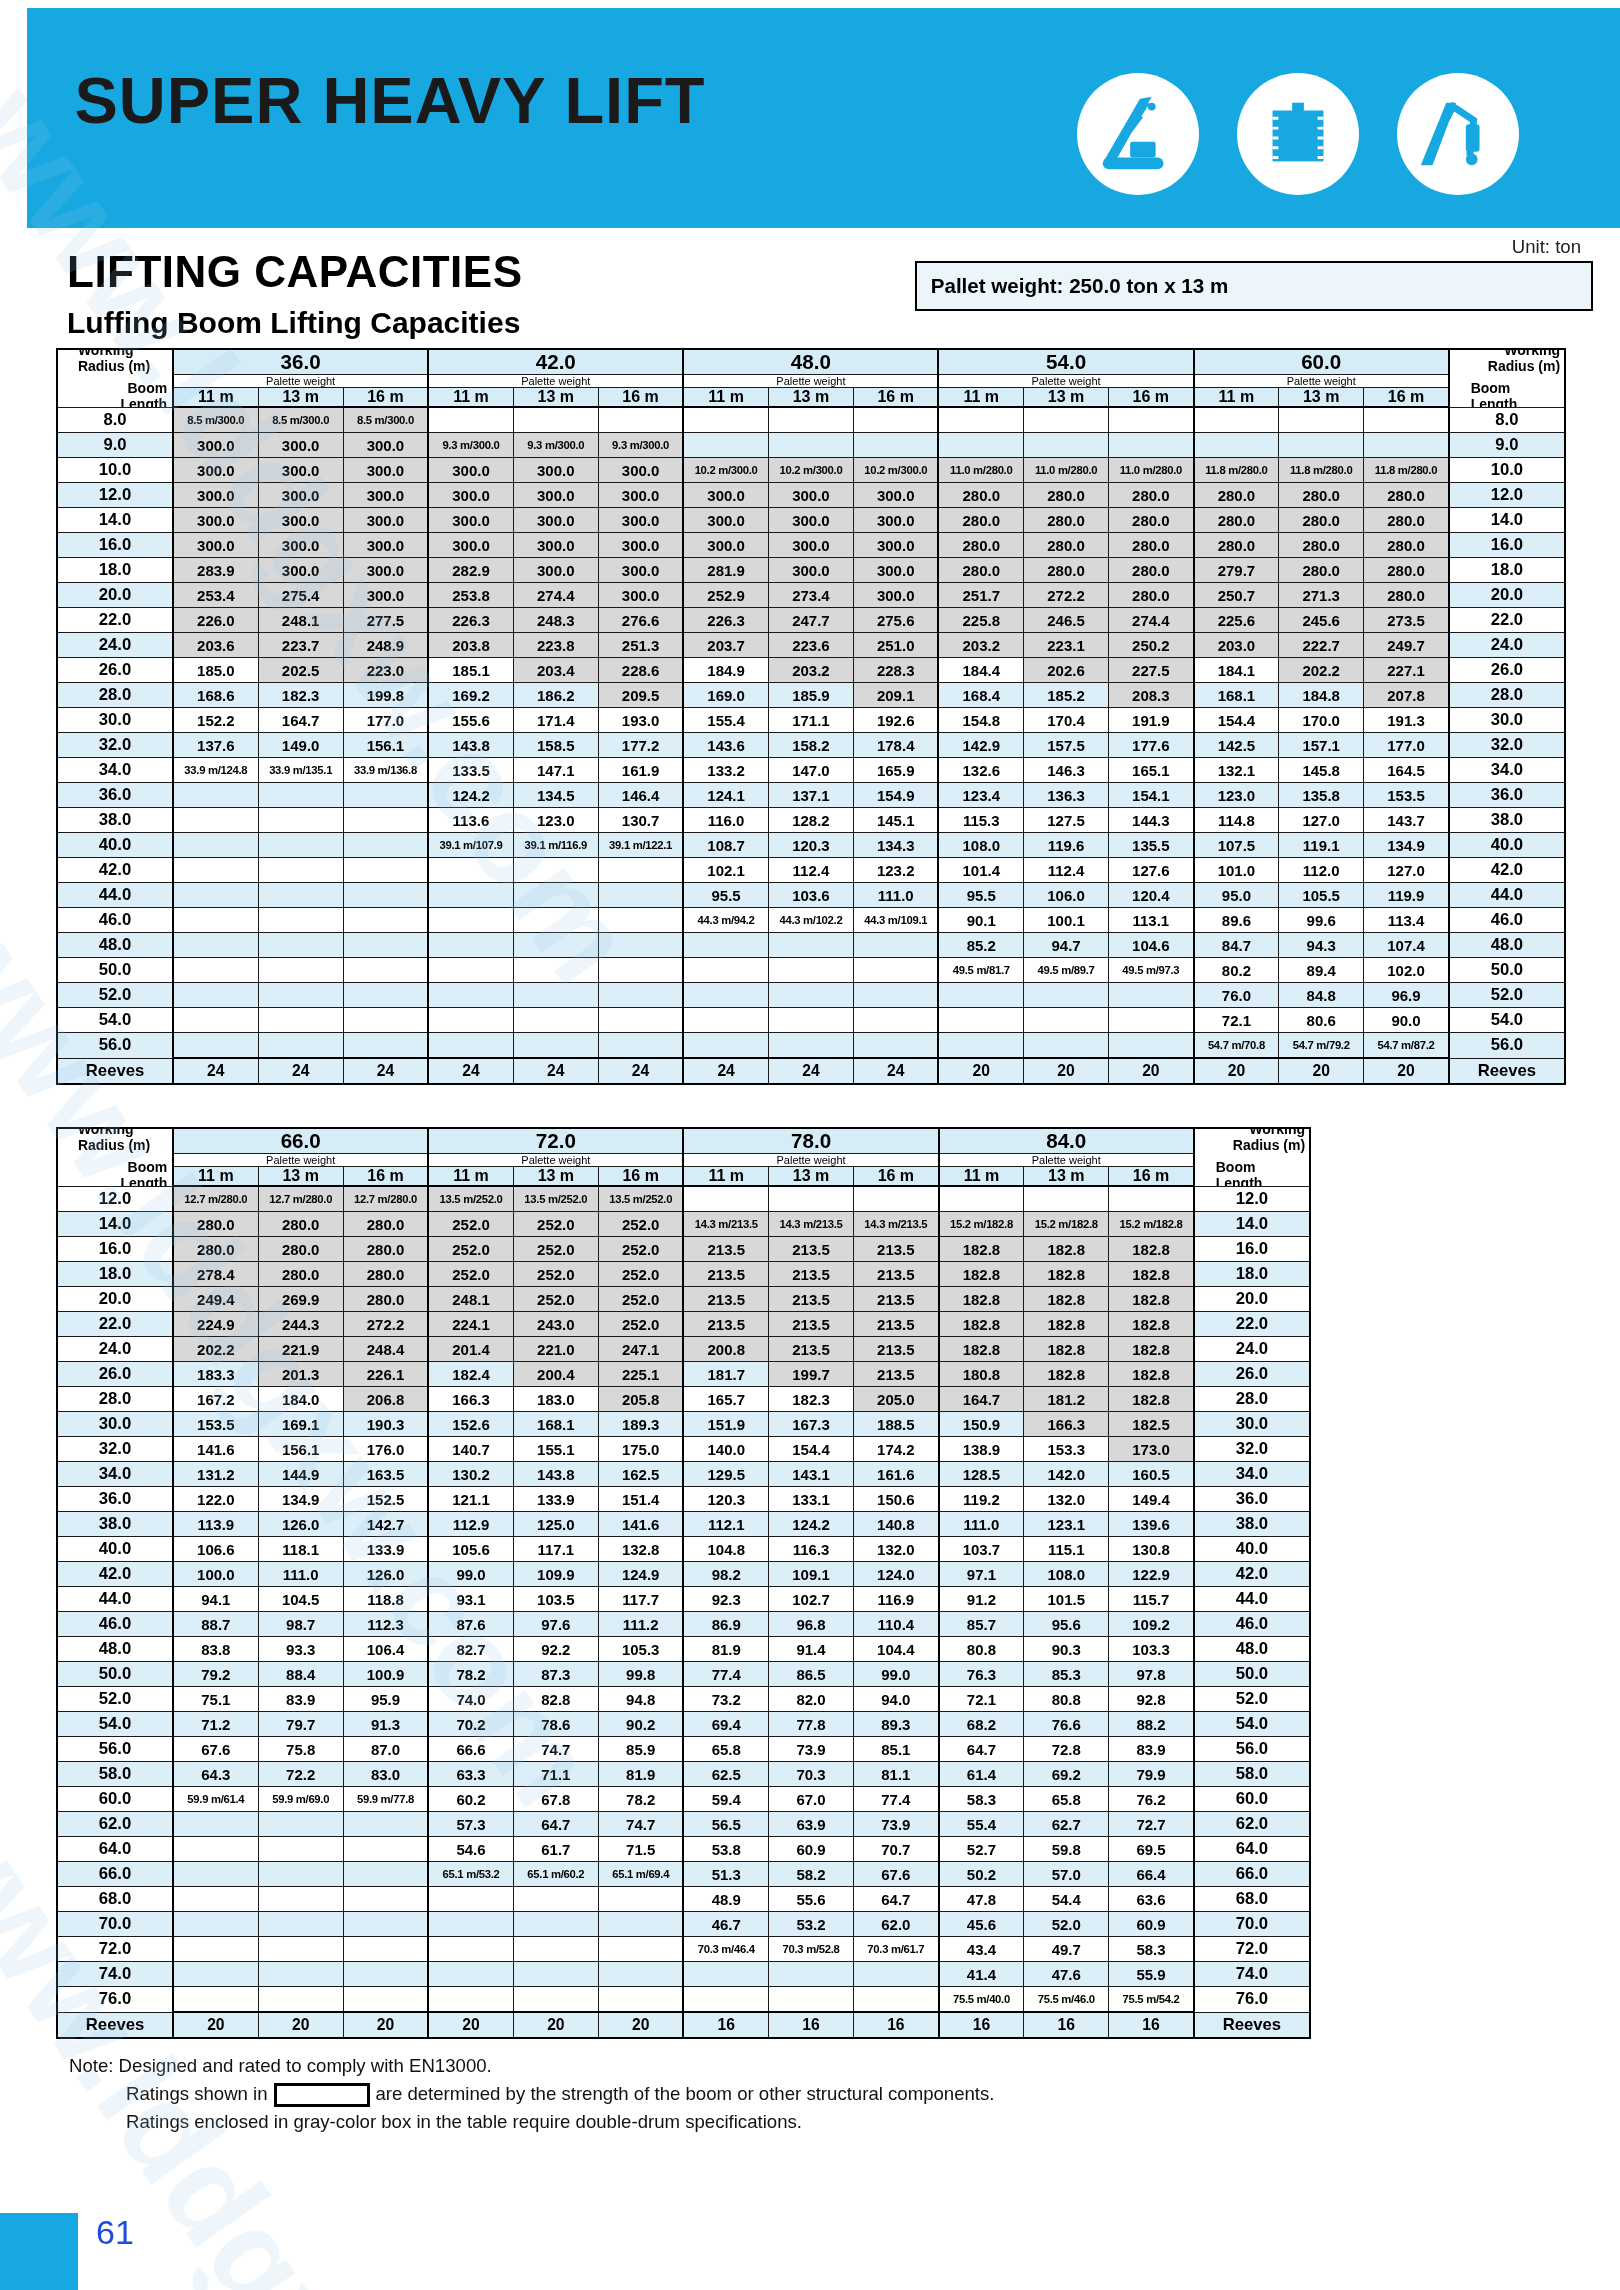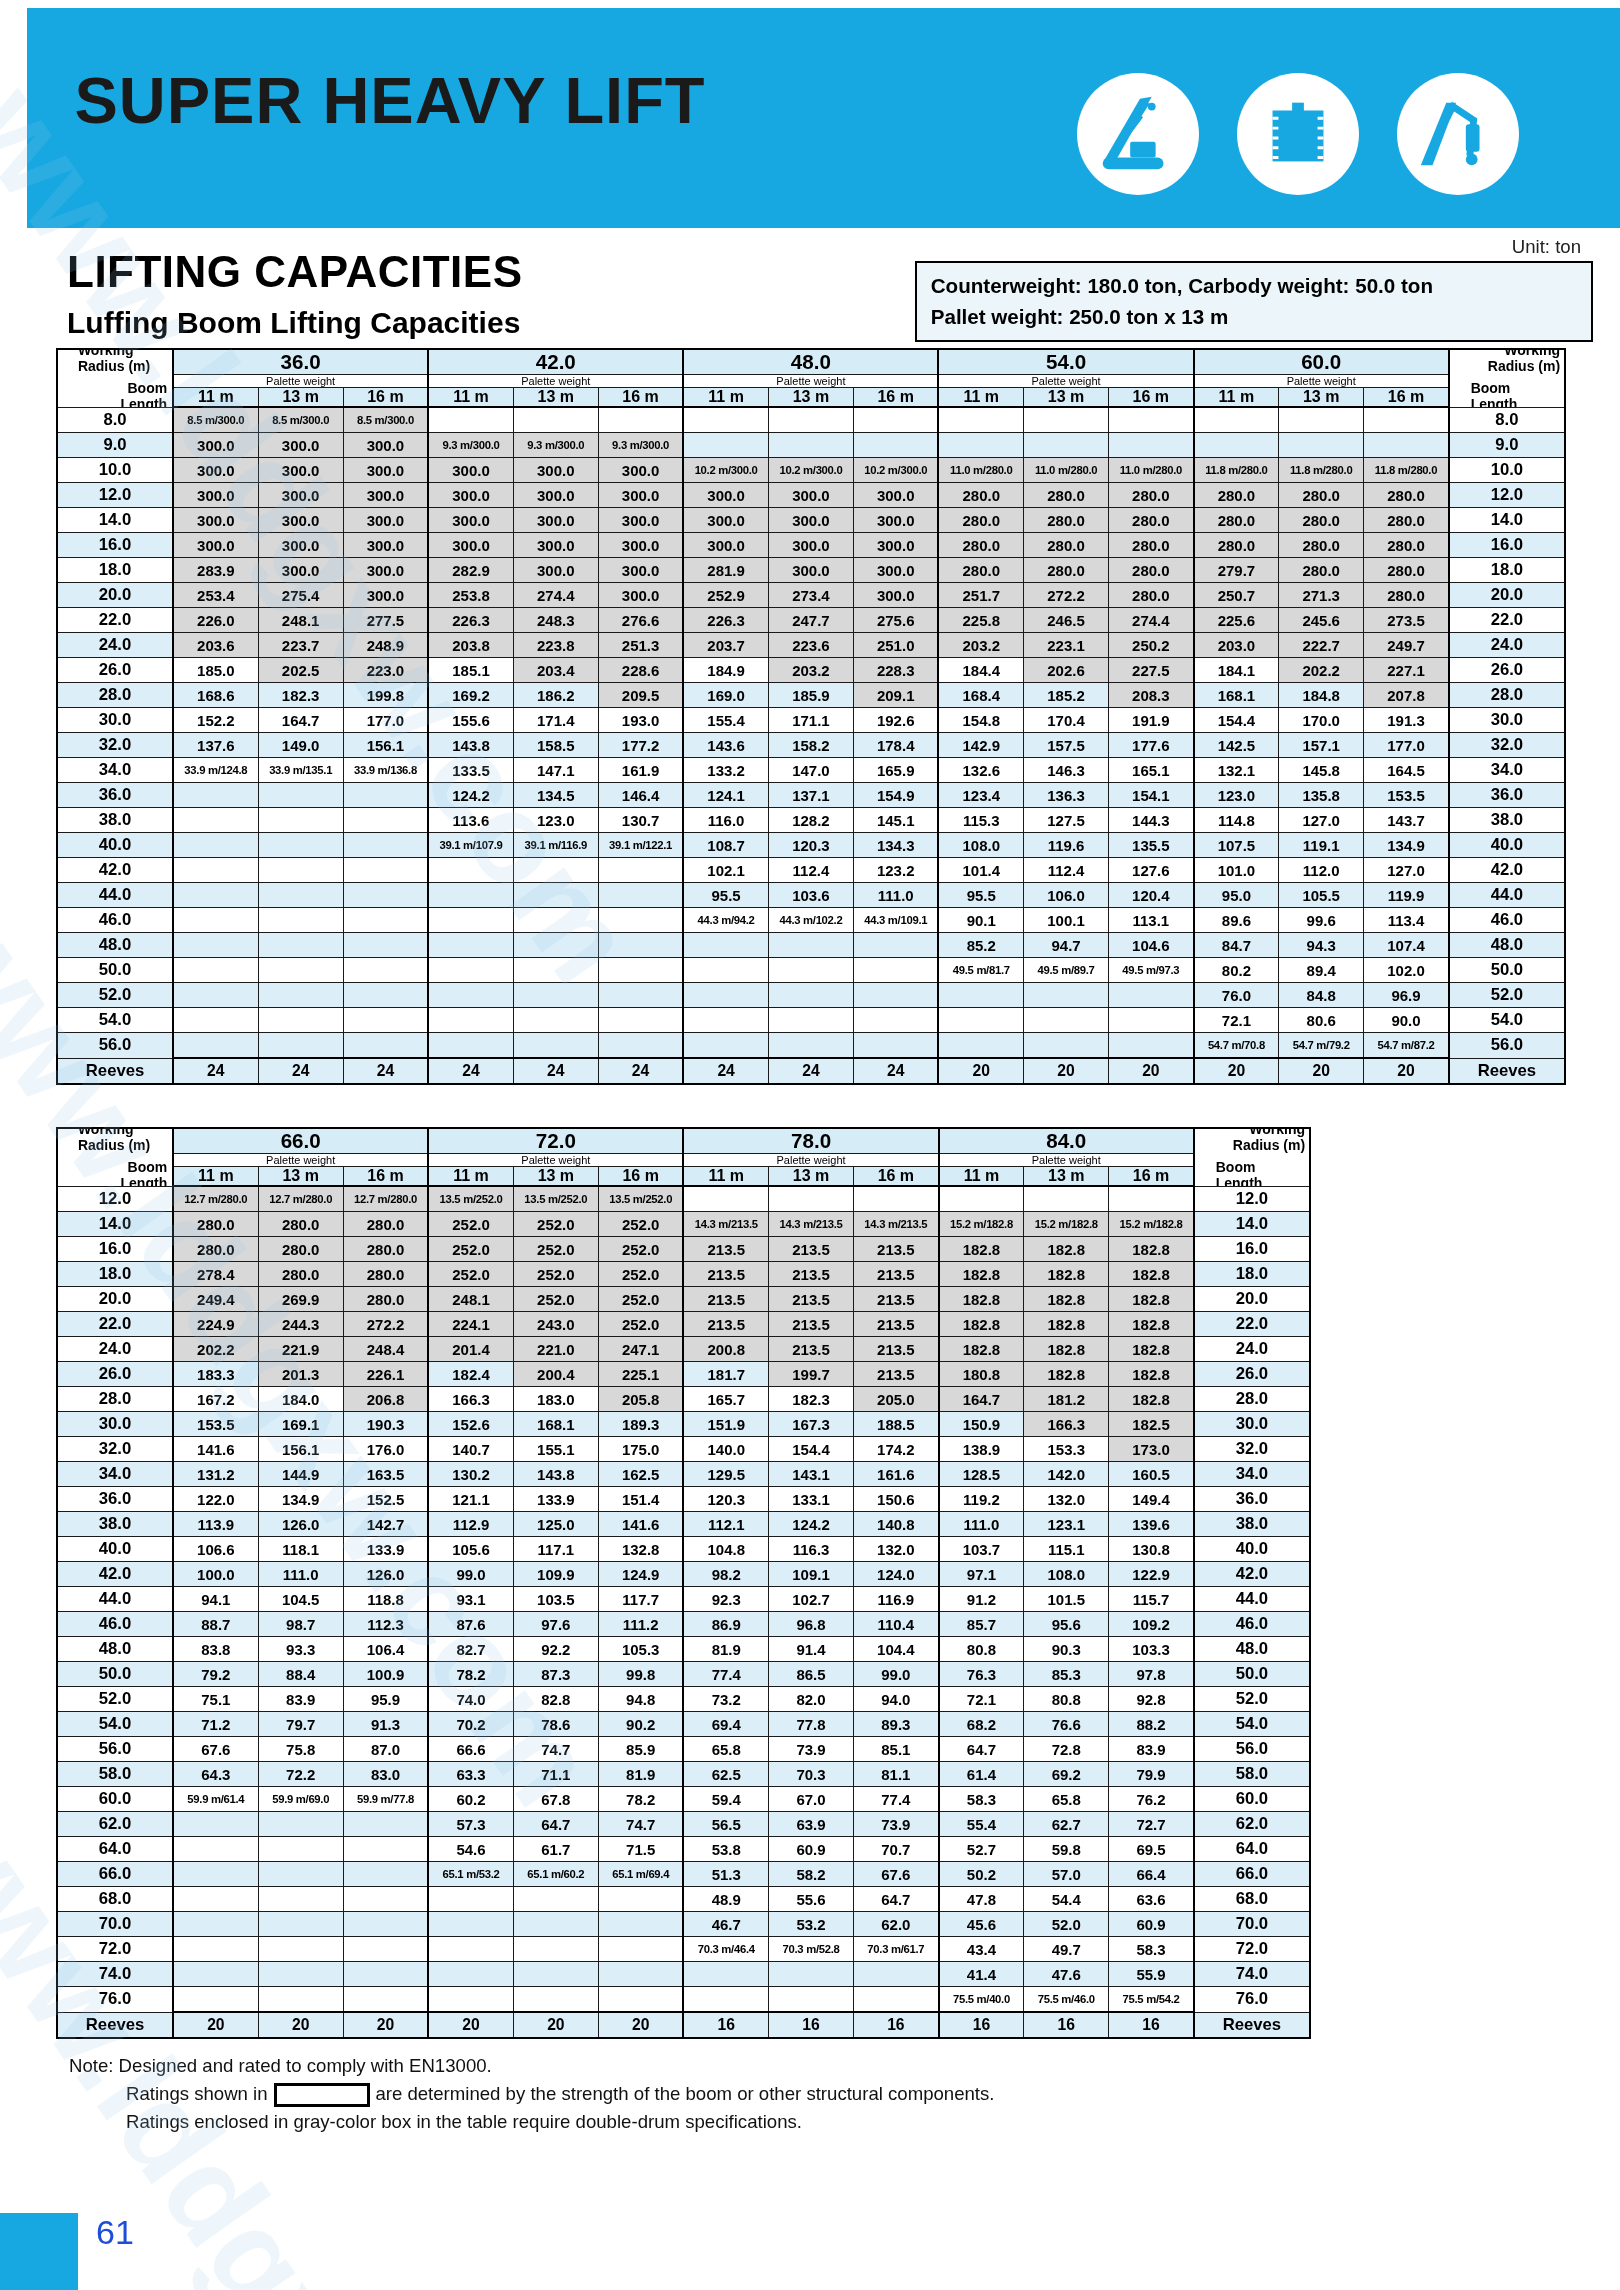--- a/index.html
+++ b/index.html
@@ -109,21 +109,20 @@
         </svg>
       </div>
     </div>
   </div>
 
   <div id="unit-label">Unit: ton</div>
   <div id="title-main">LIFTING CAPACITIES</div>
   <div id="title-sub">Luffing Boom Lifting Capacities</div>
 
   <div id="info-box">
-    <div>Counterweight: 180.0 ton, Carbody weight: 50.0 ton</div>
     <div>Pallet weight: 250.0 ton x 13 m</div>
   </div>
 
   <div id="table1-mount">
       <table class="cap" style="left: 56px; top: 348px; width: 1510px;">
         <colgroup>
           <col style="width: 116px;">
           <col style="width: 85px;">
           <col style="width: 85px;">
           <col style="width: 85px;">

